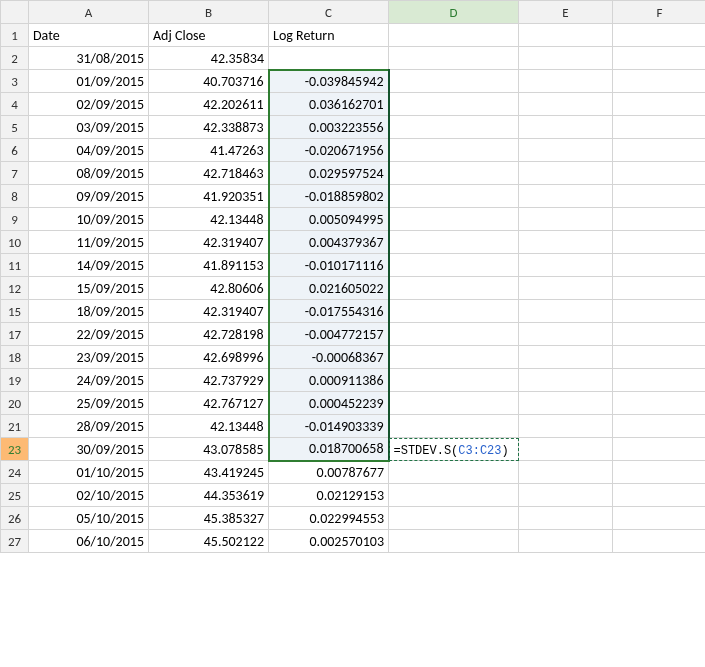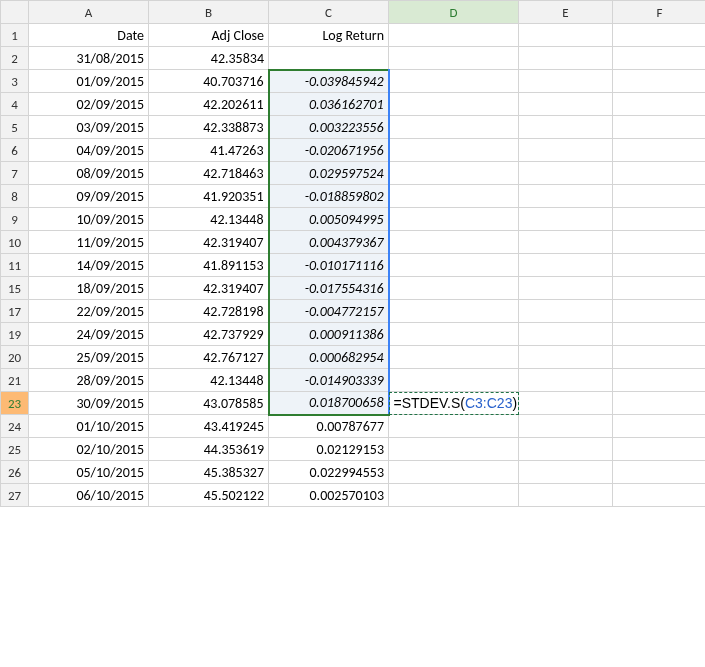--- a/index.html
+++ b/index.html
@@ -56,39 +56,39 @@
     background: #d9ead3;
     color: #2e7d32;
   }
   .col-A { width: 120px; }
   .col-B { width: 120px; }
   .col-C { width: 120px; }
   .col-D { width: 130px; }
   .col-E { width: 94px; }
   .col-F { width: 94px; }
   td.num { text-align: right; }
-  td.txt { text-align: right; }
+  td.txt { text-align: left; }
   
   .sel-range {
     background: #eef3f8;
   }
   .sel-border-top { border-top: 2px solid #2f7d31; }
   .sel-border-bottom { border-bottom: 2px solid #2f7d31; }
   .sel-border-left { border-left: 2px solid #2f7d31; }
-  .sel-border-right { border-right: 2px solid #3b82f6; font-style: italic; }
+  .sel-border-right { border-right: 2px solid #14532d; }
   
   .active-cell {
     background: #fff;
     outline: 1.5px dashed #217346;
     outline-offset: -1px;
   }
   
   .formula {
-    font-family: Liberation Sans, sans-serif;
-    font-size: 14px;
+    font-family: Liberation Mono, monospace;
+    font-size: 12px;
   }
   .formula .fn { color: #000; }
   .formula .ref { color: #2962cc; }
 </style>
 </head>
 <body>
 
 <div class="sheet">
   <table>
     <colgroup>
@@ -206,51 +206,69 @@
         <tr>
           <td class="rowhdr">11</td>
           <td class="num">14/09/2015</td>
           <td class="num">41.891153</td>
           <td class="num sel-range sel-border-left sel-border-right">-0.010171116</td>
           <td class="num"></td>
           <td class="num"></td>
           <td class="num"></td>
         </tr>
         <tr>
+          <td class="rowhdr">12</td>
+          <td class="num">15/09/2015</td>
+          <td class="num">42.80606</td>
+          <td class="num sel-range sel-border-left sel-border-right">0.021605022</td>
+          <td class="num"></td>
+          <td class="num"></td>
+          <td class="num"></td>
+        </tr>
+        <tr>
           <td class="rowhdr">15</td>
           <td class="num">18/09/2015</td>
           <td class="num">42.319407</td>
           <td class="num sel-range sel-border-left sel-border-right">-0.017554316</td>
           <td class="num"></td>
           <td class="num"></td>
           <td class="num"></td>
         </tr>
         <tr>
           <td class="rowhdr">17</td>
           <td class="num">22/09/2015</td>
           <td class="num">42.728198</td>
           <td class="num sel-range sel-border-left sel-border-right">-0.004772157</td>
           <td class="num"></td>
           <td class="num"></td>
           <td class="num"></td>
         </tr>
         <tr>
+          <td class="rowhdr">18</td>
+          <td class="num">23/09/2015</td>
+          <td class="num">42.698996</td>
+          <td class="num sel-range sel-border-left sel-border-right">-0.00068367</td>
+          <td class="num"></td>
+          <td class="num"></td>
+          <td class="num"></td>
+        </tr>
+        <tr>
           <td class="rowhdr">19</td>
           <td class="num">24/09/2015</td>
           <td class="num">42.737929</td>
           <td class="num sel-range sel-border-left sel-border-right">0.000911386</td>
           <td class="num"></td>
           <td class="num"></td>
           <td class="num"></td>
         </tr>
         <tr>
           <td class="rowhdr">20</td>
           <td class="num">25/09/2015</td>
           <td class="num">42.767127</td>
-          <td class="num sel-range sel-border-left sel-border-right">0.000682954</td>
+          <td class="num sel-range sel-border-left sel-border-right">0.000452239</td>
           <td class="num"></td>
           <td class="num"></td>
           <td class="num"></td>
         </tr>
         <tr>
           <td class="rowhdr">21</td>
           <td class="num">28/09/2015</td>
           <td class="num">42.13448</td>
           <td class="num sel-range sel-border-left sel-border-right">-0.014903339</td>
           <td class="num"></td>

